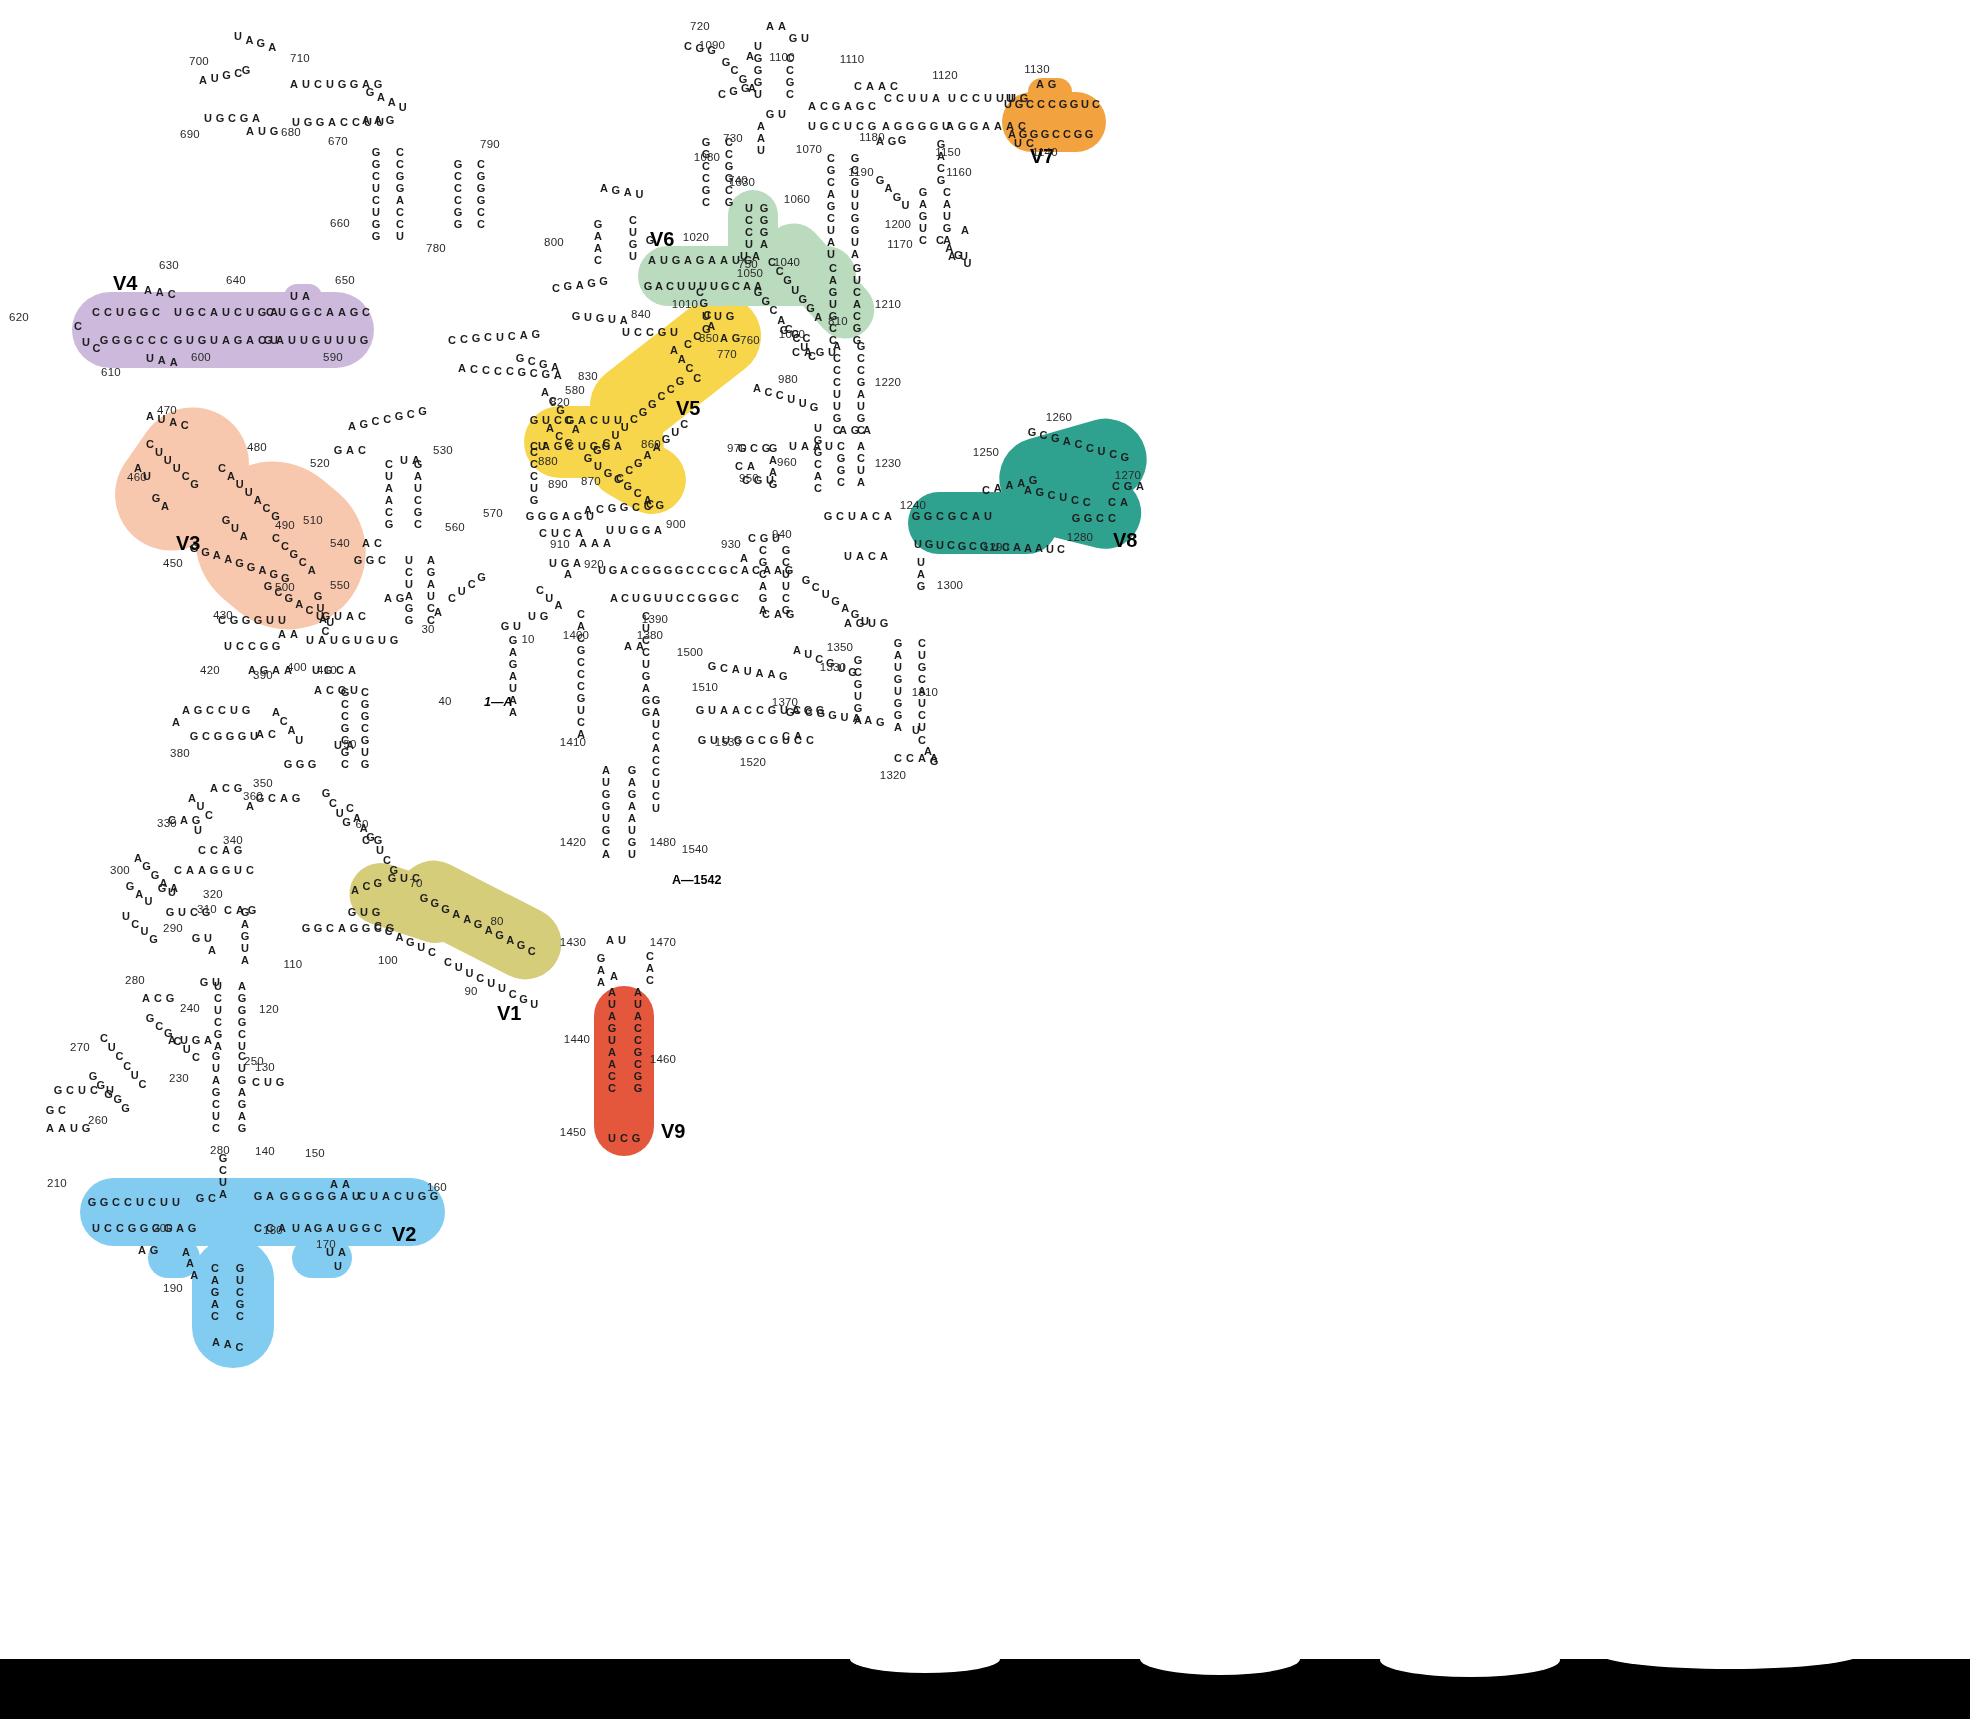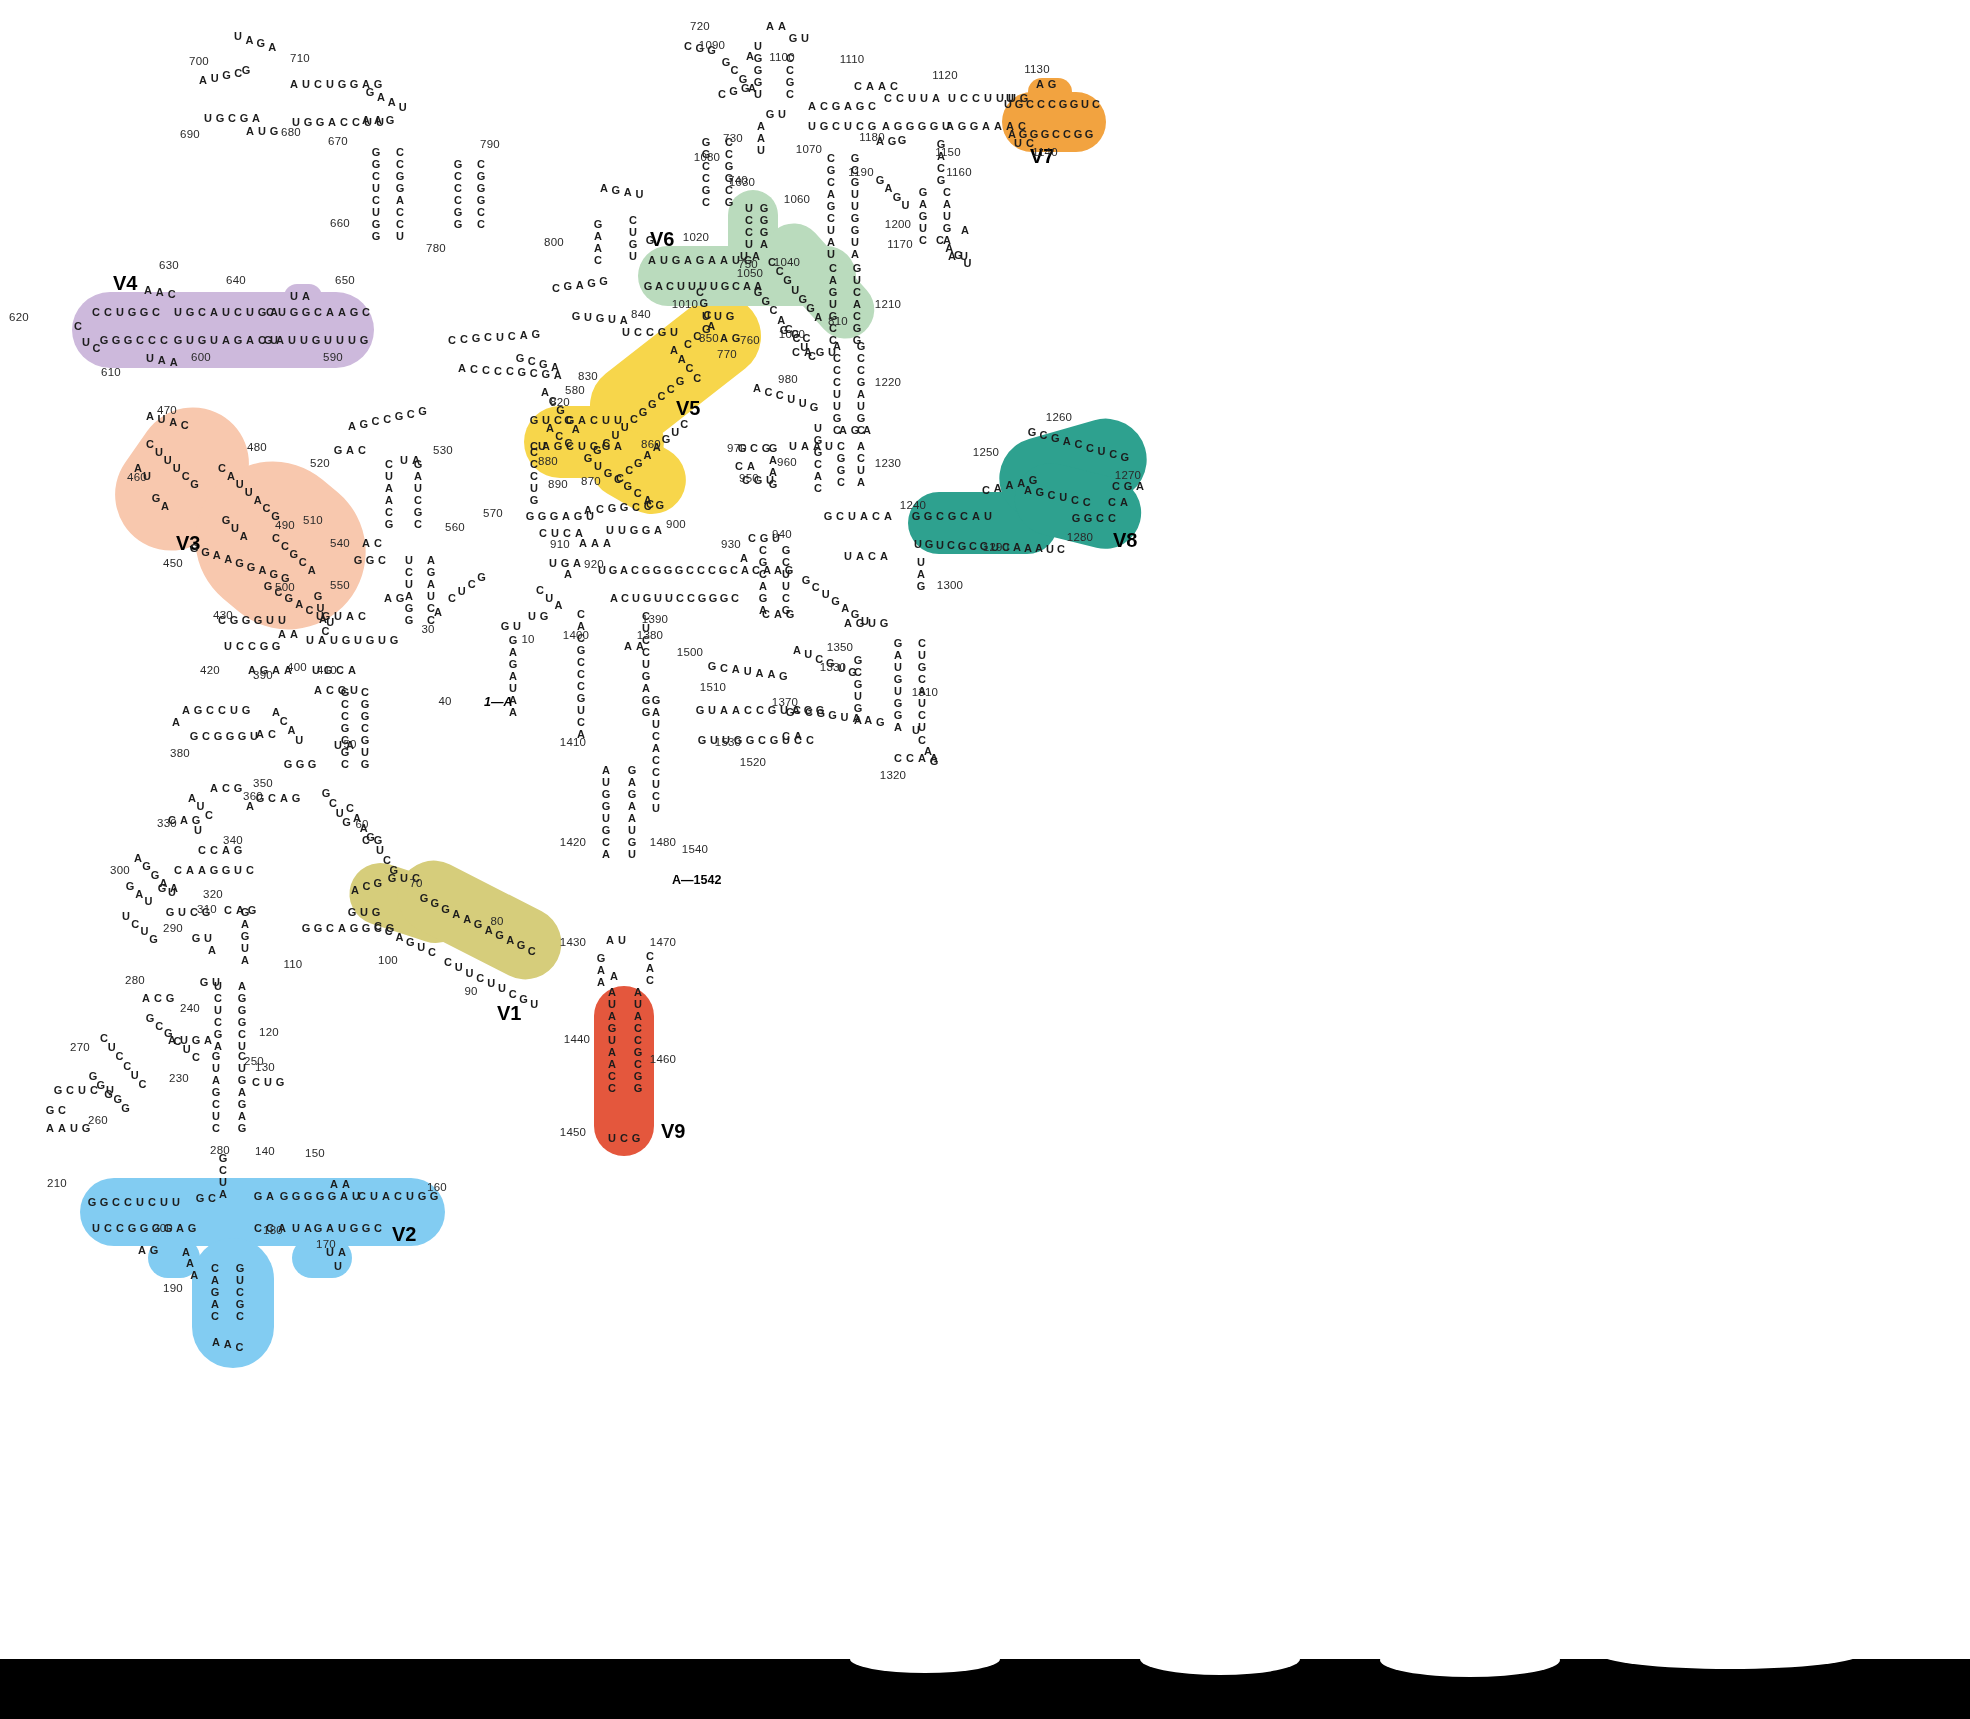--- a/index.html
+++ b/index.html
@@ -1318,21 +1318,21 @@
     <div class="poslabel" style="left: 528px; top: 640px;">10</div>
     <div class="poslabel" style="left: 428px; top: 630px;">30</div>
     <div class="poslabel" style="left: 445px; top: 702px;">40</div>
     <div class="poslabel" style="left: 350px; top: 745px;">50</div>
     <div class="poslabel" style="left: 362px; top: 825px;">60</div>
     <div class="poslabel" style="left: 416px; top: 884px;">70</div>
     <div class="poslabel" style="left: 497px; top: 922px;">80</div>
     <div class="poslabel" style="left: 471px; top: 992px;">90</div>
     <div class="poslabel" style="left: 388px; top: 961px;">100</div>
     <div class="poslabel" style="left: 293px; top: 965px;">110</div>
-    <div class="poslabel" style="left: 269px; top: 1010px; margin-top: 23px;">120</div>
+    <div class="poslabel" style="left: 269px; top: 1010px;">120</div>
     <div class="poslabel" style="left: 265px; top: 1068px;">130</div>
     <div class="poslabel" style="left: 265px; top: 1152px;">140</div>
     <div class="poslabel" style="left: 315px; top: 1154px;">150</div>
     <div class="poslabel" style="left: 437px; top: 1188px;">160</div>
     <div class="poslabel" style="left: 326px; top: 1245px;">170</div>
     <div class="poslabel" style="left: 273px; top: 1231px;">180</div>
     <div class="poslabel" style="left: 173px; top: 1289px;">190</div>
     <div class="poslabel" style="left: 163px; top: 1229px;">200</div>
     <div class="poslabel" style="left: 57px; top: 1184px;">210</div>
     <div class="poslabel" style="left: 220px; top: 1151px;">280</div>
@@ -1451,21 +1451,21 @@
     <div class="poslabel" style="left: 576px; top: 636px;">1400</div>
     <div class="poslabel" style="left: 573px; top: 743px;">1410</div>
     <div class="poslabel" style="left: 573px; top: 843px;">1420</div>
     <div class="poslabel" style="left: 573px; top: 943px;">1430</div>
     <div class="poslabel" style="left: 577px; top: 1040px;">1440</div>
     <div class="poslabel" style="left: 573px; top: 1133px;">1450</div>
     <div class="poslabel" style="left: 663px; top: 1060px;">1460</div>
     <div class="poslabel" style="left: 663px; top: 943px;">1470</div>
     <div class="poslabel" style="left: 663px; top: 843px;">1480</div>
     <div class="poslabel" style="left: 690px; top: 653px;">1500</div>
-    <div class="poslabel" style="left: 705px; top: 688px; margin-left: 8px;">1510</div>
+    <div class="poslabel" style="left: 705px; top: 688px;">1510</div>
     <div class="poslabel" style="left: 753px; top: 763px;">1520</div>
     <div class="poslabel" style="left: 728px; top: 743px;">1530</div>
     <div class="poslabel" style="left: 695px; top: 850px;">1540</div>
     <div class="special-label" style="left: 484px; top: 696px; font-style: italic;">1—A</div>
     <div class="special-label" style="left: 672px; top: 874px;">A—1542</div>
     <div class="bottom-bar">
     <div class="bar-bump bump1"></div>
     <div class="bar-bump bump2"></div>
     <div class="bar-bump bump3"></div>
     <div class="bar-bump bump4"></div>

